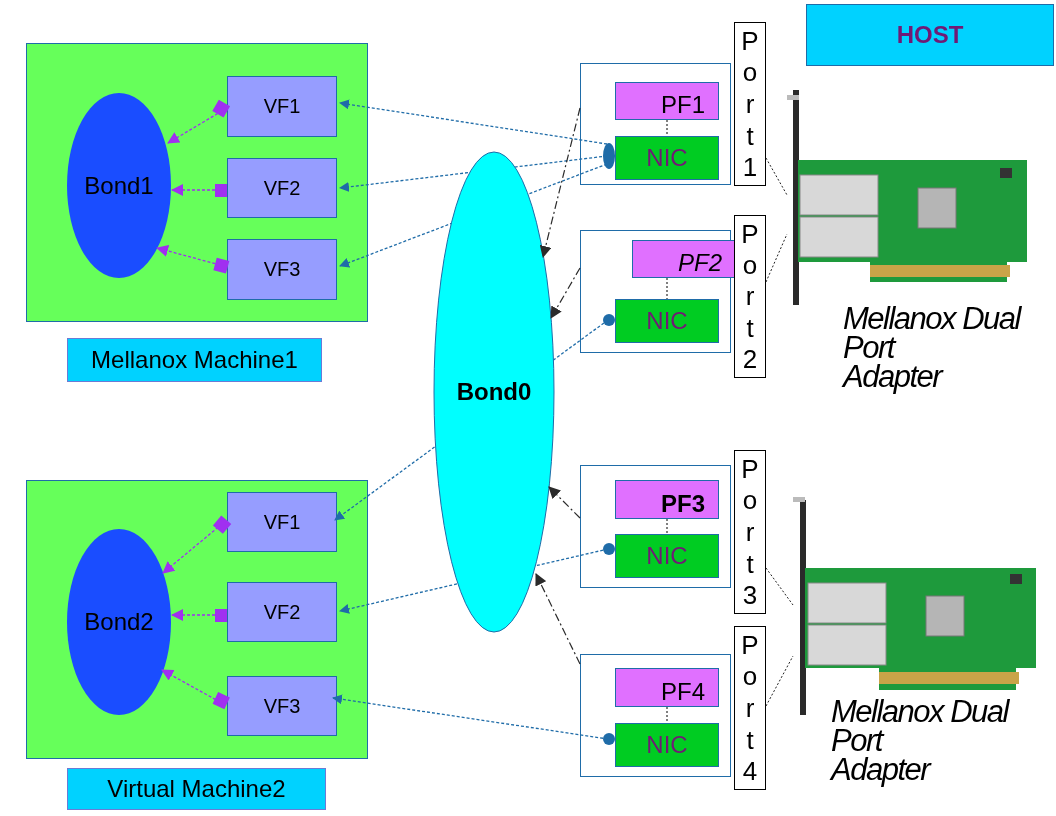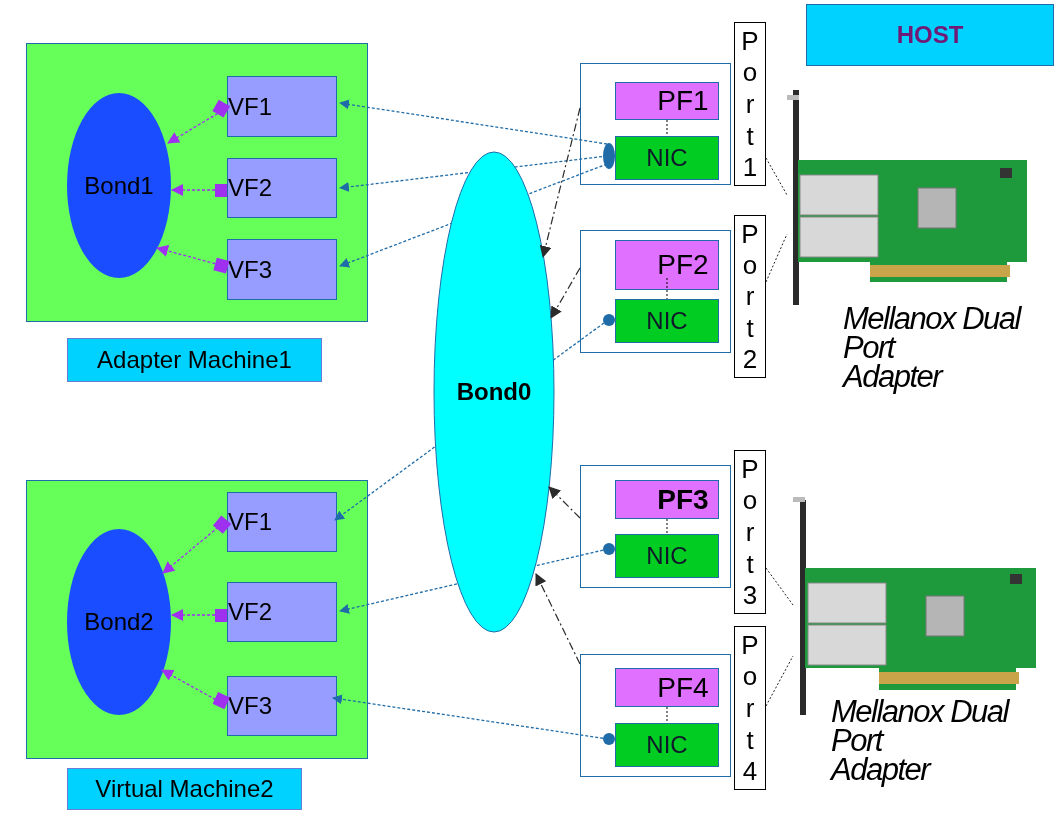--- a/index.html
+++ b/index.html
@@ -1,24 +1,24 @@
 <!DOCTYPE html>
 <html><head>
 <meta charset="utf-8">
 <style>
   html, body { margin:0; padding:0; background:#ffffff; }
   body { width:1056px; height:816px; position:relative; overflow:hidden; font-family:"Liberation Sans", sans-serif; }
   .abs { position:absolute; box-sizing:border-box; }
   .vm { background:#66ff5a; border:1px solid #1f6ca8; }
-  .vf { background:#969dff; border:1px solid #1f6ca8; display:flex; align-items:center; font-size:24px; color:#000; }
+  .vf { background:#969dff; border:1px solid #1f6ca8; display:flex; align-items:center; justify-content:center; font-size:20px; color:#000; }
   .bond { background:#1a4dff; border-radius:50%; display:flex; align-items:center; justify-content:center; font-size:24px; color:#000; }
   .vmlabel { background:#00d2ff; border:1px solid #6b7bd6; display:flex; align-items:center; justify-content:center; font-size:24px; color:#000; }
   .pfgroup { border:1px solid #1f6ca8; background:#fff; }
-  .pf { background:#e070ff; border:1px solid #1f6ca8; display:flex; align-items:center; justify-content:center; font-size:28px; color:#000;padding-left:32px; }
-  .nic { background:#00cc22; border:1px solid #1f6ca8; display:flex; align-items:center; justify-content:center; font-size:24px; color:#0f172a; }
+  .pf { background:#e070ff; border:1px solid #1f6ca8; display:flex; align-items:flex-end; justify-content:center; font-size:24px; color:#000;padding-left:32px; }
+  .nic { background:#00cc22; border:1px solid #1f6ca8; display:flex; align-items:center; justify-content:center; font-size:24px; color:#701a75; }
   .port { border:1.5px solid #000; background:#fff; display:flex; flex-direction:column; align-items:center; justify-content:space-around; font-size:26px; color:#000; padding:2px 0; }
   .port span { line-height:1; }
   .host { background:#00d2ff; border:1px solid #1f6ca8; display:flex; align-items:center; justify-content:center; font-size:24px; font-weight:bold; color:#701a75; }
   .caption { font-style:italic; font-size:31px; color:#000; letter-spacing:-1.5px; line-height:29px; }
   svg.overlay { position:absolute; left:0; top:0; }
 </style>
 </head>
 <body>
 
 <div class="abs host" style="left:806px;top:4px;width:248px;height:62px;">
@@ -32,50 +32,50 @@
 <div class="abs vf" style="left:227px;top:76px;width:110px;height:61px;">
     <span>VF1</span>
   </div>
 <div class="abs vf" style="left:227px;top:158px;width:110px;height:60px;">
     <span>VF2</span>
   </div>
 <div class="abs vf" style="left:227px;top:239px;width:110px;height:61px;">
     <span>VF3</span>
   </div>
 <div class="abs vmlabel" style="left:67px;top:338px;width:255px;height:44px;">
-  <span>Adapter Machine1</span>
+  <span>Mellanox Machine1</span>
 </div>
 
 <div class="abs vm" style="left:26px;top:480px;width:342px;height:279px;"></div>
 <div class="abs bond" style="left:67px;top:529px;width:104px;height:186px;">
   <span>Bond2</span>
 </div>
 <div class="abs vf" style="left:227px;top:492px;width:110px;height:60px;">
     <span>VF1</span>
   </div>
 <div class="abs vf" style="left:227px;top:582px;width:110px;height:60px;">
     <span>VF2</span>
   </div>
 <div class="abs vf" style="left:227px;top:676px;width:110px;height:60px;">
     <span>VF3</span>
   </div>
-<div class="abs vmlabel" style="left:67px;top:768px;width:235px;height:42px;">
+<div class="abs vmlabel" style="left:67px;top:768px;width:259px;height:42px;">
   <span>Virtual Machine2</span>
 </div>
 
 <div class="abs pfgroup" style="left:580px;top:63px;width:151px;height:122px;"></div>
 <div class="abs pf" style="left:615px;top:82px;width:104px;height:38px;">
     <span>PF1</span>
   </div>
 <div class="abs nic" style="left:615px;top:136px;width:104px;height:44px;">
     <span>NIC</span>
   </div>
 
 <div class="abs pfgroup" style="left:580px;top:230px;width:151px;height:123px;"></div>
-<div class="abs pf" style="left:615px;top:240px;width:104px;height:50px;">
+<div class="abs pf" style="left:632px;top:240px;width:104px;height:38px;font-style:italic;">
     <span>PF2</span>
   </div>
 <div class="abs nic" style="left:615px;top:299px;width:104px;height:44px;">
     <span>NIC</span>
   </div>
 
 <div class="abs pfgroup" style="left:580px;top:465px;width:151px;height:123px;"></div>
 <div class="abs pf" style="left:615px;top:480px;width:104px;height:39px;font-weight:bold;">
     <span>PF3</span>
   </div>

